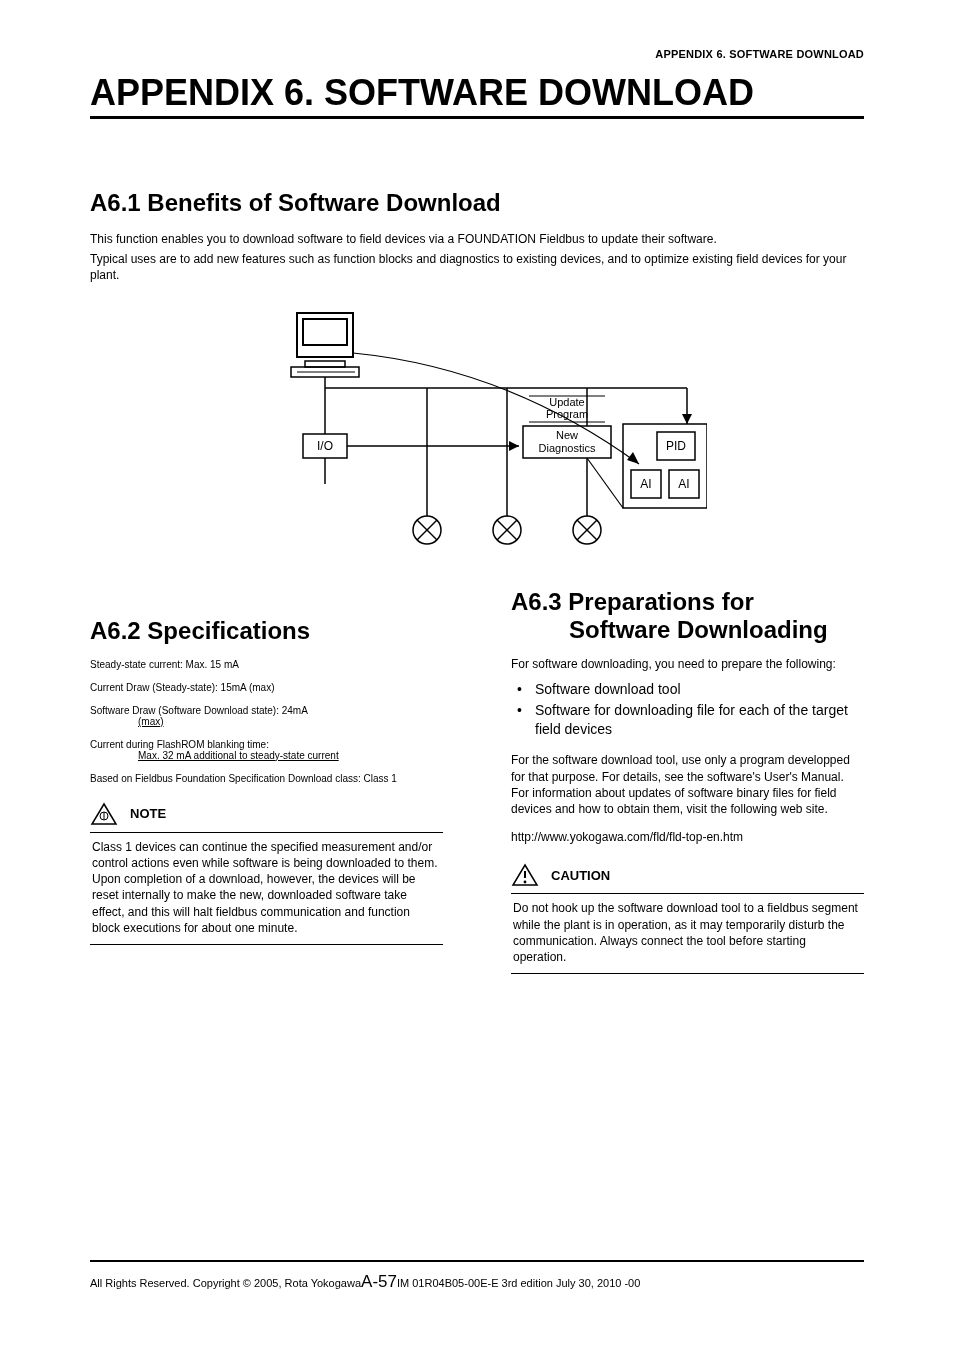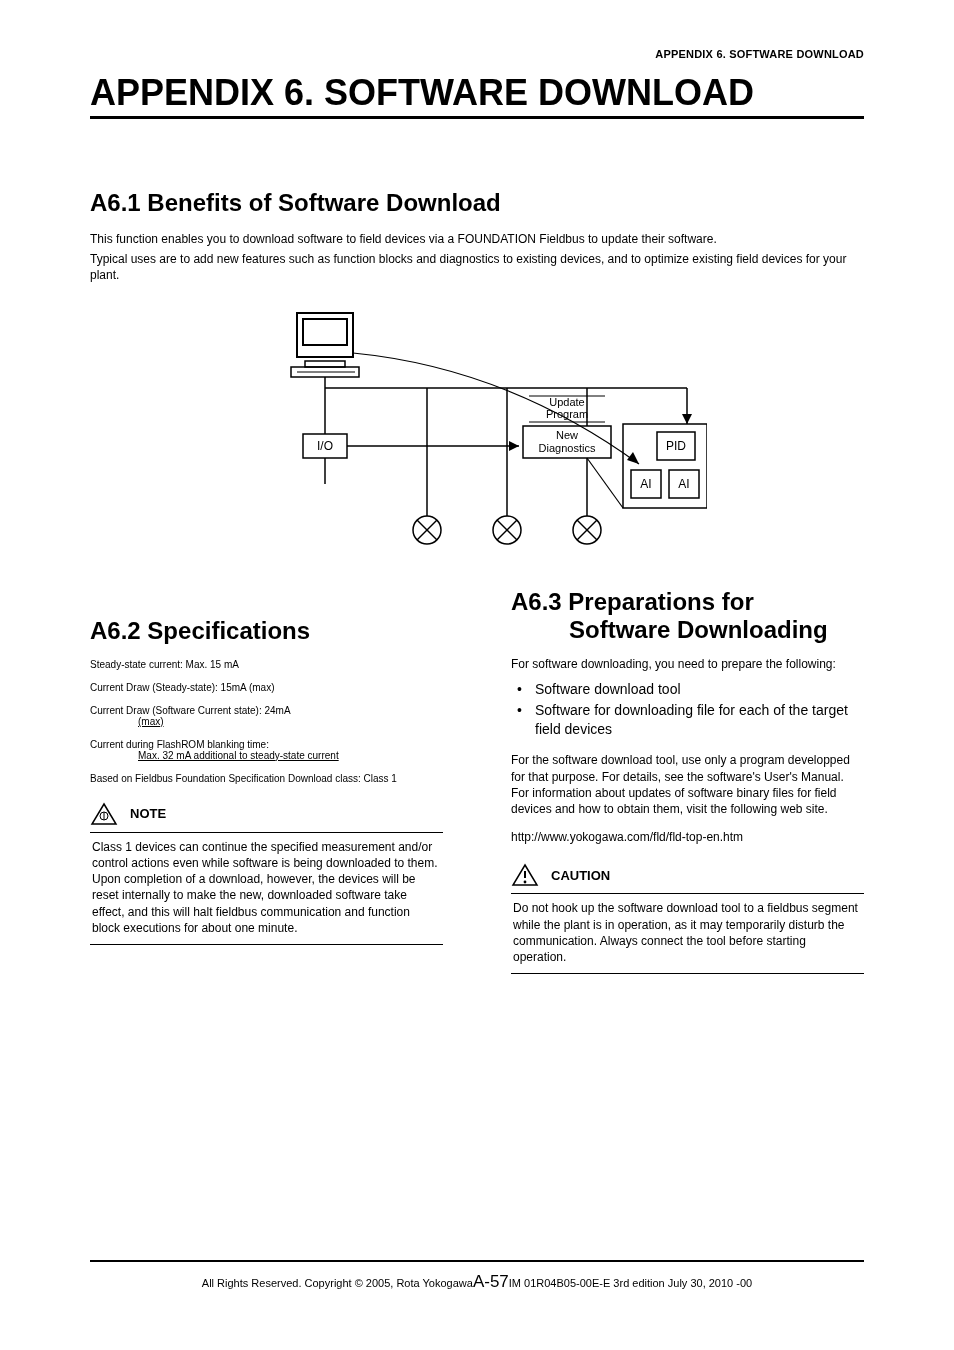--- a/index.html
+++ b/index.html
@@ -85,21 +85,21 @@
   .note-rule-top { border-top: 1.5px solid #000; margin-bottom: 6px; }
   .note-rule-bot { border-top: 1.5px solid #000; margin-top: 8px; }
   .note-text { font-size: 12px; line-height: 1.35; padding: 0 2px; }
   .footer {
     position: absolute;
     left: 90px; right: 90px; bottom: 58px;
   }
   .footer-rule { border-top: 2px solid #000; margin-bottom: 10px; }
   .footer-row {
     display: flex;
-    justify-content: center;
+    justify-content: flex-start;
     align-items: baseline;
     font-size: 11px;
   }
   .footer-center { font-size: 17px; }
 </style>
 </head>
 <body>
 
 <div class="header-label">APPENDIX 6. SOFTWARE DOWNLOAD</div>
 
@@ -170,21 +170,21 @@
 </svg>
 </div>
 
 <div class="columns">
 
   <div class="col">
     <h2 class="section-title">A6.2 Specifications</h2>
     <p class="spec-line">Steady-state current: Max. 15 mA</p>
     <p class="spec-line">Current Draw (Steady-state): 15mA (max)</p>
     <p class="spec-line">
-      <span>Current Draw (Software Current state): 24mA</span>
+      <span>Software Draw (Software Download state): 24mA</span>
       <span class="indent">(max)</span>
     </p>
     <p class="spec-line">
       <span>Current during FlashROM blanking time:</span>
       <span class="indent">Max. 32 mA additional to steady-state current</span>
     </p>
     <p class="spec-line">Based on Fieldbus Foundation Specification Download class: Class 1</p>
 
     <div class="note-block">
       <div class="note-head">

